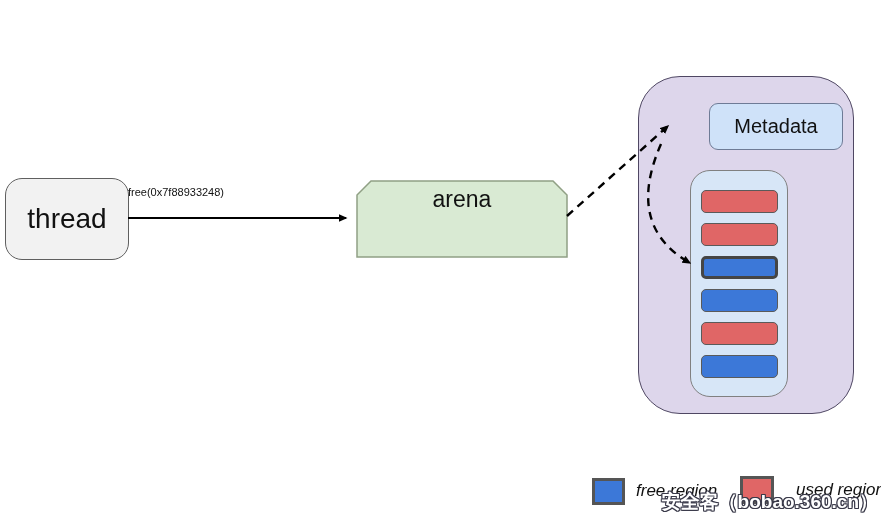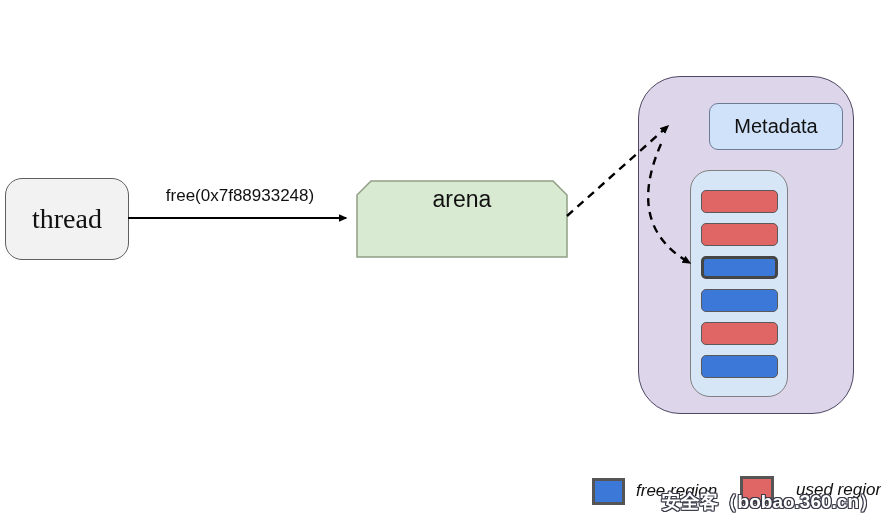--- a/index.html
+++ b/index.html
@@ -14,29 +14,28 @@
   .abs { position: absolute; }
 
   
   .thread-box {
     left: 5px; top: 178px; width: 122px; height: 80px;
     background: #f2f2f2;
     border: 1.5px solid #5f5f5f;
     border-radius: 17px;
     display: flex; align-items: center; justify-content: center;
     z-index: 1;
-    font-family: Liberation Serif, serif;
   }
   .thread-label { font-size: 28px; color: #111; }
 
   
   .call-label {
     left: 128px; top: 186px; width: 224px;
-    text-align: center;
-    font-size: 17px; color: #111;
+    text-align: left;
+    font-size: 11px; color: #111;
     z-index: 6;
   }
 
   
   .arena-label {
     left: 357px; top: 186px; width: 210px;
     text-align: center;
     font-size: 23px; color: #111;
     z-index: 6;
   }

